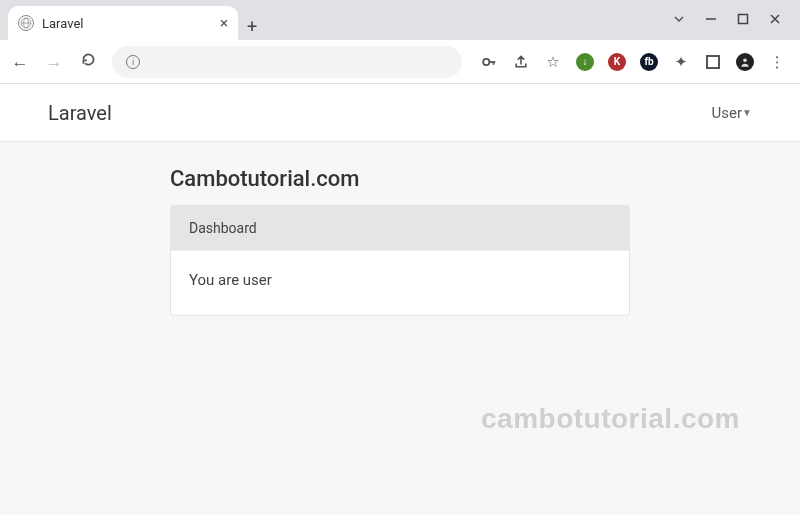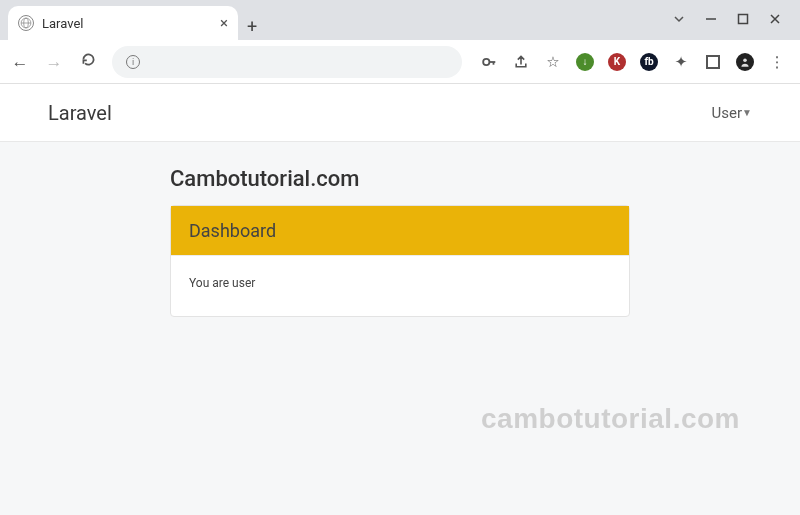--- a/index.html
+++ b/index.html
@@ -96,22 +96,22 @@
   .caret-down { font-size:10px; color:#777;}
   .content {
     padding:24px 0 0 0;
     background:#f6f7f8;
     height: calc(515px - 40px - 44px - 58px);
     position:relative;
   }
   .container { width:460px; margin-left:170px;}
   .page-title { font-size:22px; color:#333; font-weight:500; margin-bottom:14px;}
   .card { border:1px solid #e3e3e3; border-radius:4px; background:#fff;}
-  .card-header { padding:14px 18px; background:#eab308; border-bottom:1px solid #ececec; font-size:18px; color:#444;}
-  .card-body { padding:20px 18px 26px 18px; font-size:12px; color:#444;}
+  .card-header { padding:14px 18px; background:#e5e5e5; border-bottom:1px solid #ececec; font-size:14px; color:#444;}
+  .card-body { padding:20px 18px 26px 18px; font-size:15px; color:#444;}
   .watermark {
     position:absolute;
     right:60px;
     bottom:80px;
     font-size:28px;
     font-weight:700;
     color:#c9c9c9;
     letter-spacing:0.5px;
     opacity:0.85;
     font-family: Arial, sans-serif;

